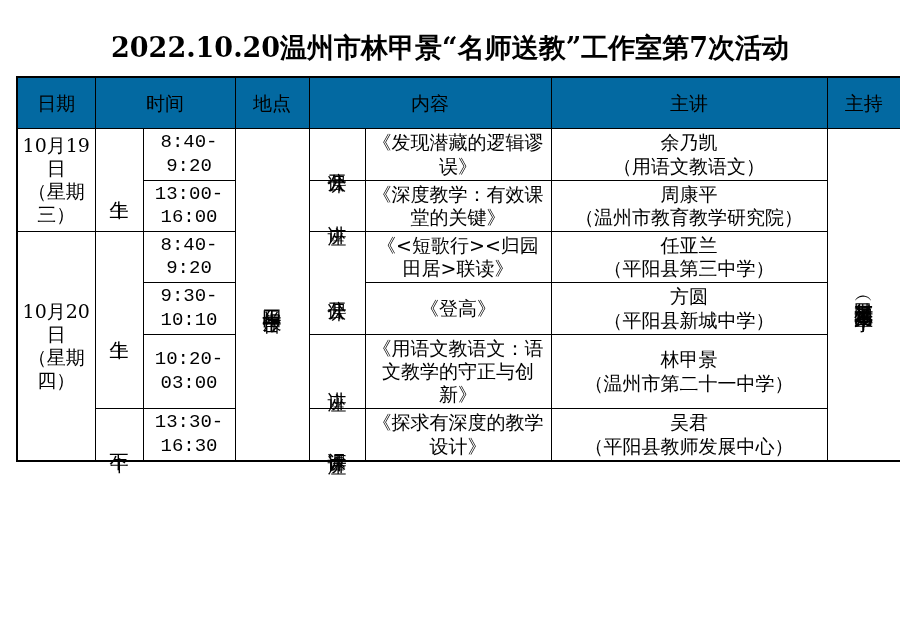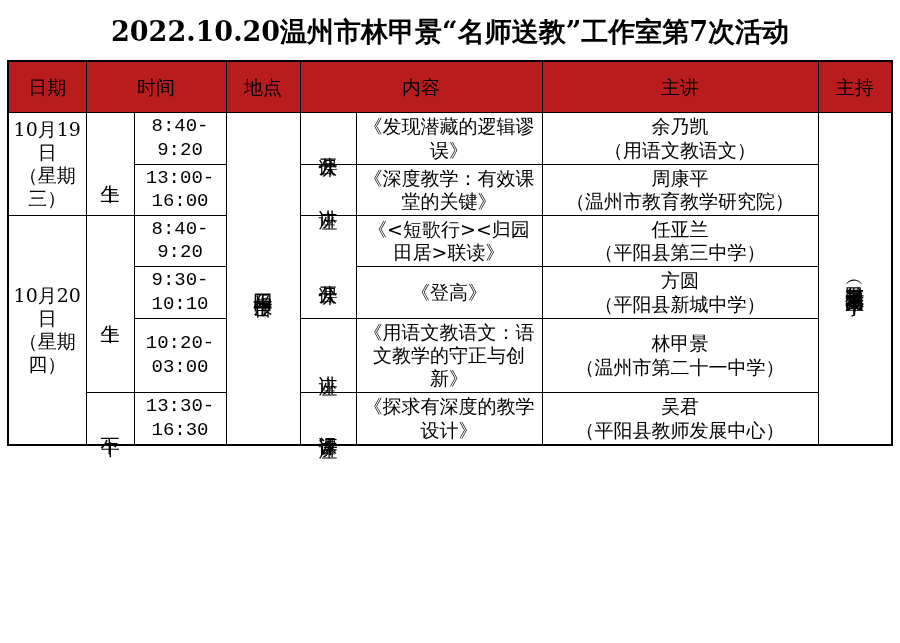--- a/index.html
+++ b/index.html
@@ -11,21 +11,21 @@
     height: 643px;
     background: #ffffff;
     font-family: "DejaVu Serif", "Liberation Serif", serif;
     color: #000000;
     overflow: hidden;
   }
   .page {
     width: 900px;
     height: 643px;
     box-sizing: border-box;
-    padding: 0;
+    padding: 16px;
     position: relative;
   }
   .title {
     text-align: center;
     font-weight: bold;
     font-size: 27px;
     line-height: 1.35;
     letter-spacing: 0px;
     padding: 14px 40px 10px 40px;
     box-sizing: border-box;
@@ -43,21 +43,21 @@
   table.agenda td, table.agenda th {
     border: 1px solid #000;
     text-align: center;
     vertical-align: middle;
     padding: 2px 3px;
     font-size: 19px;
     line-height: 1.22;
     font-weight: normal;
   }
   thead th {
-    background: #b91c1c;
+    background: #0369a1;
     font-size: 21px;
     font-weight: normal;
     height: 46px;
   }
   .vtext {
     writing-mode: vertical-rl;
     text-orientation: upright;
     letter-spacing: 1px;
     display: inline-block;
     line-height: 1.05;

